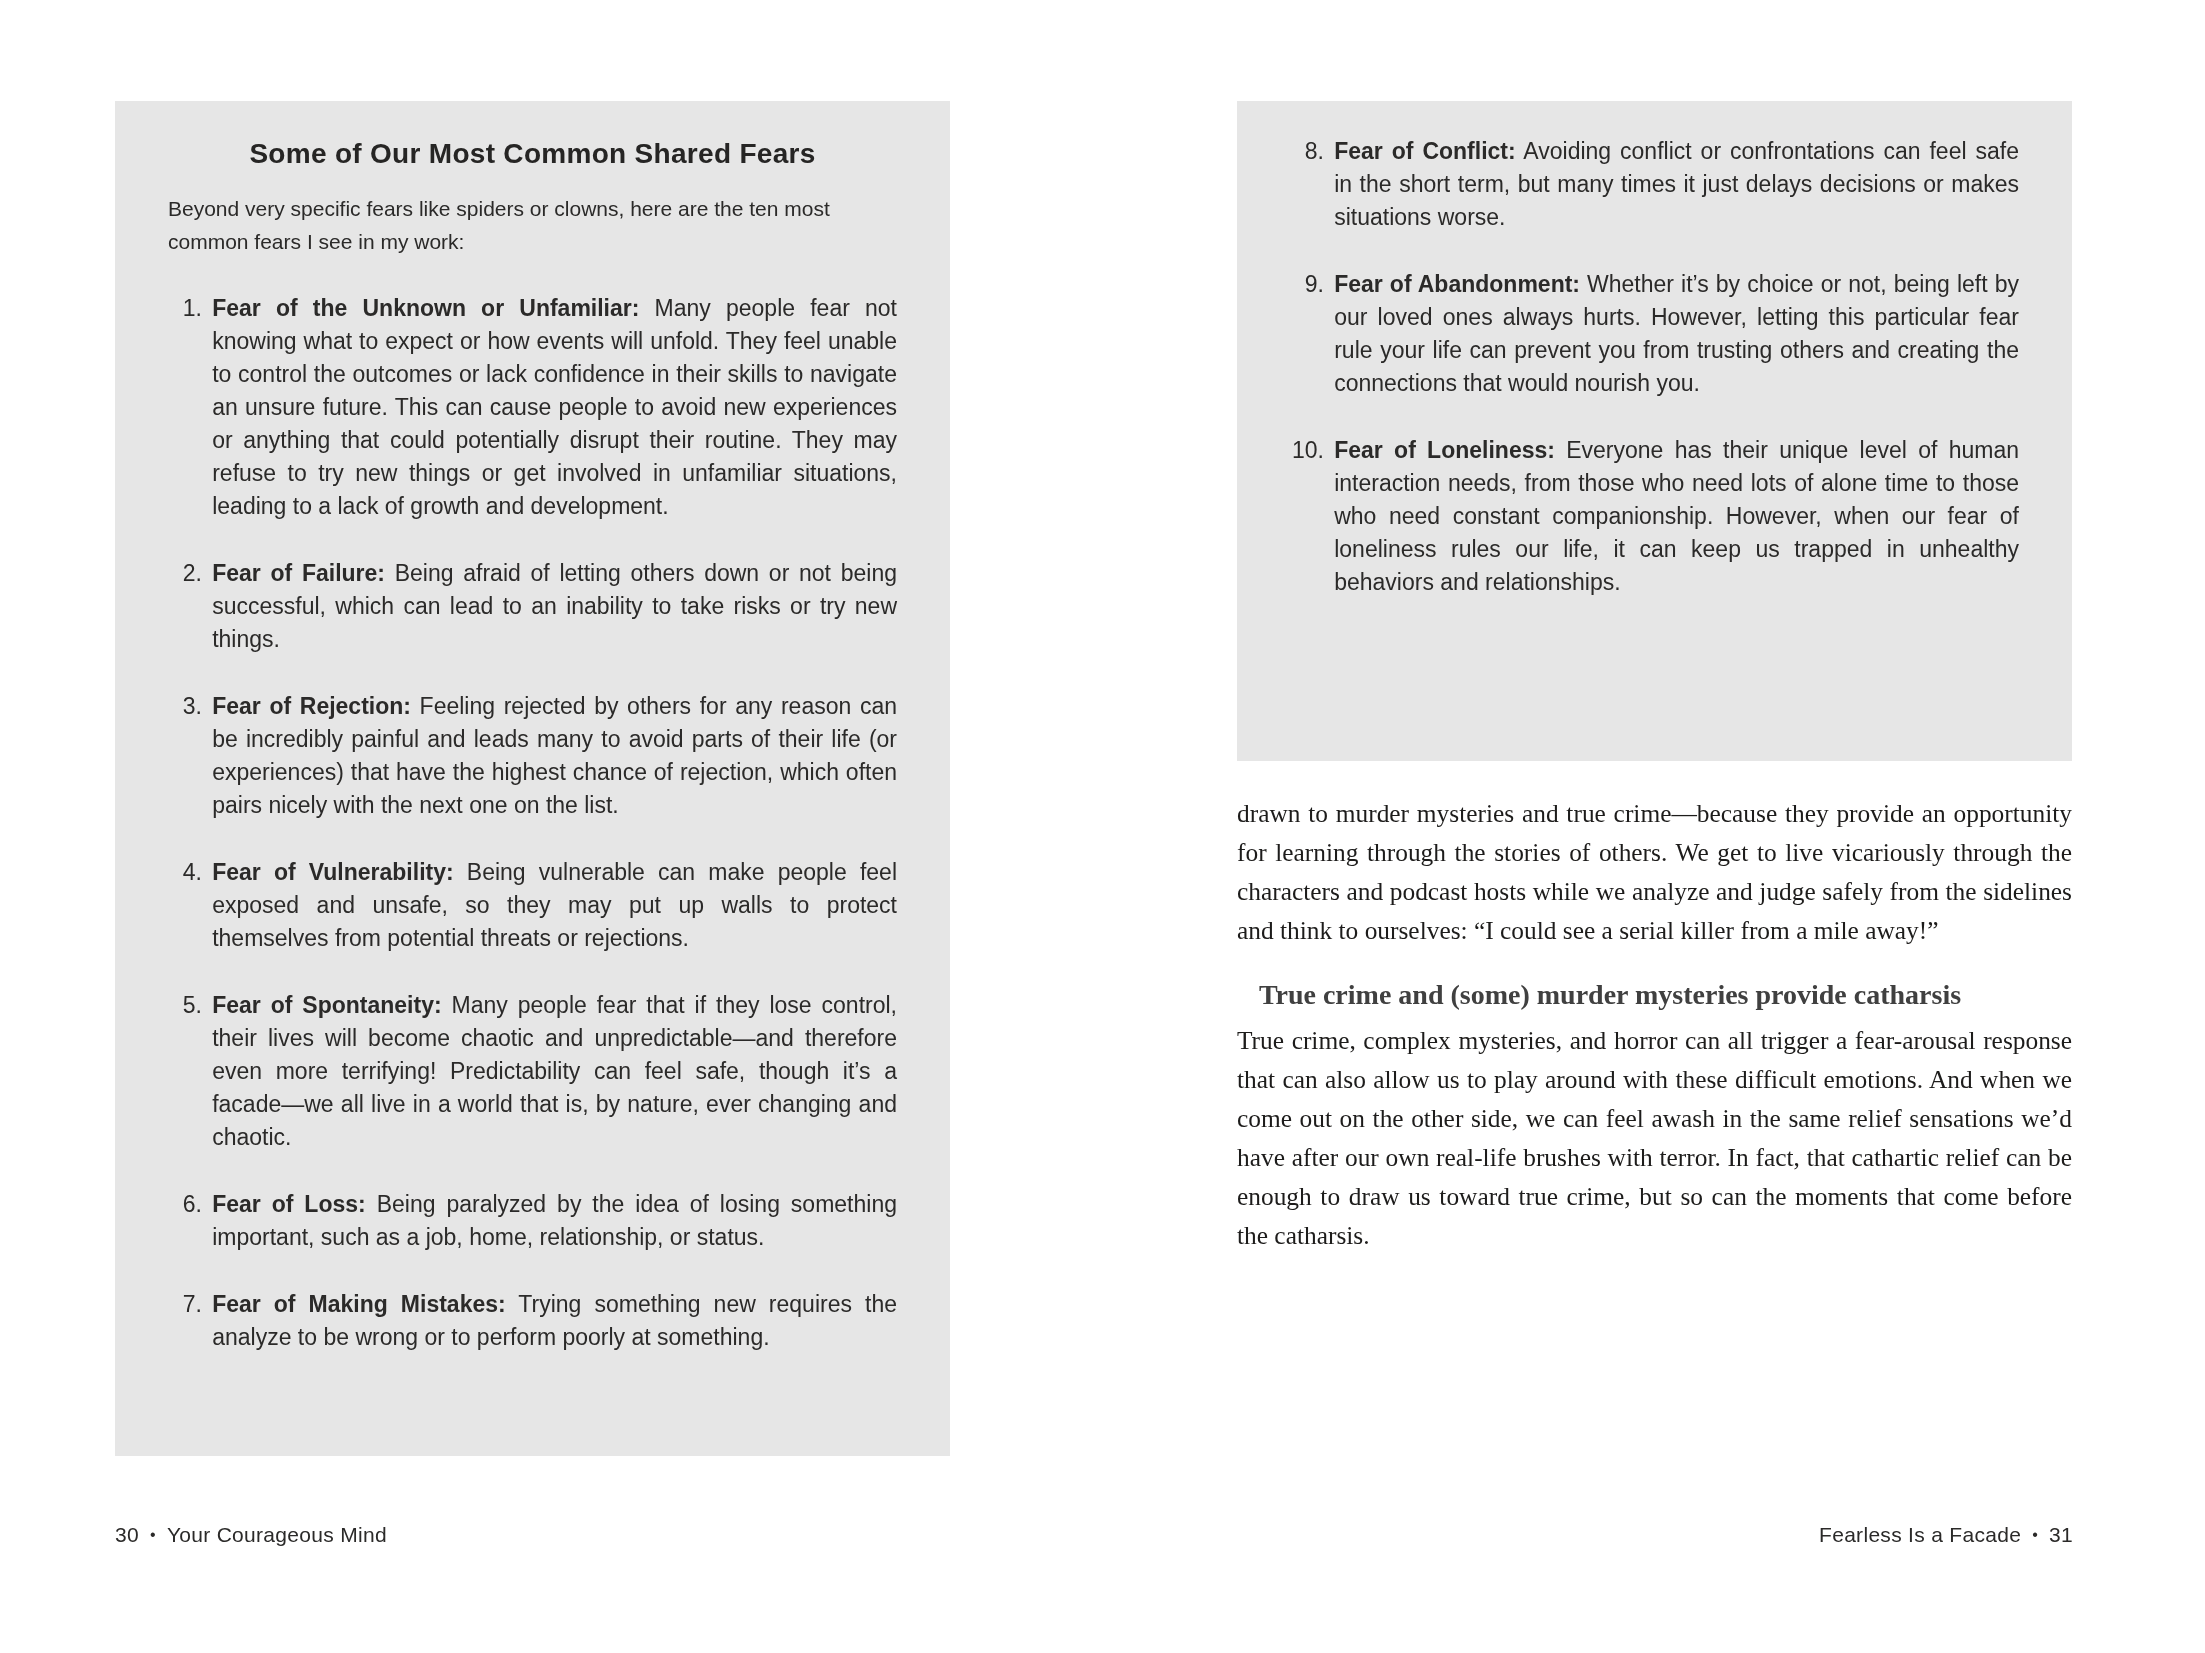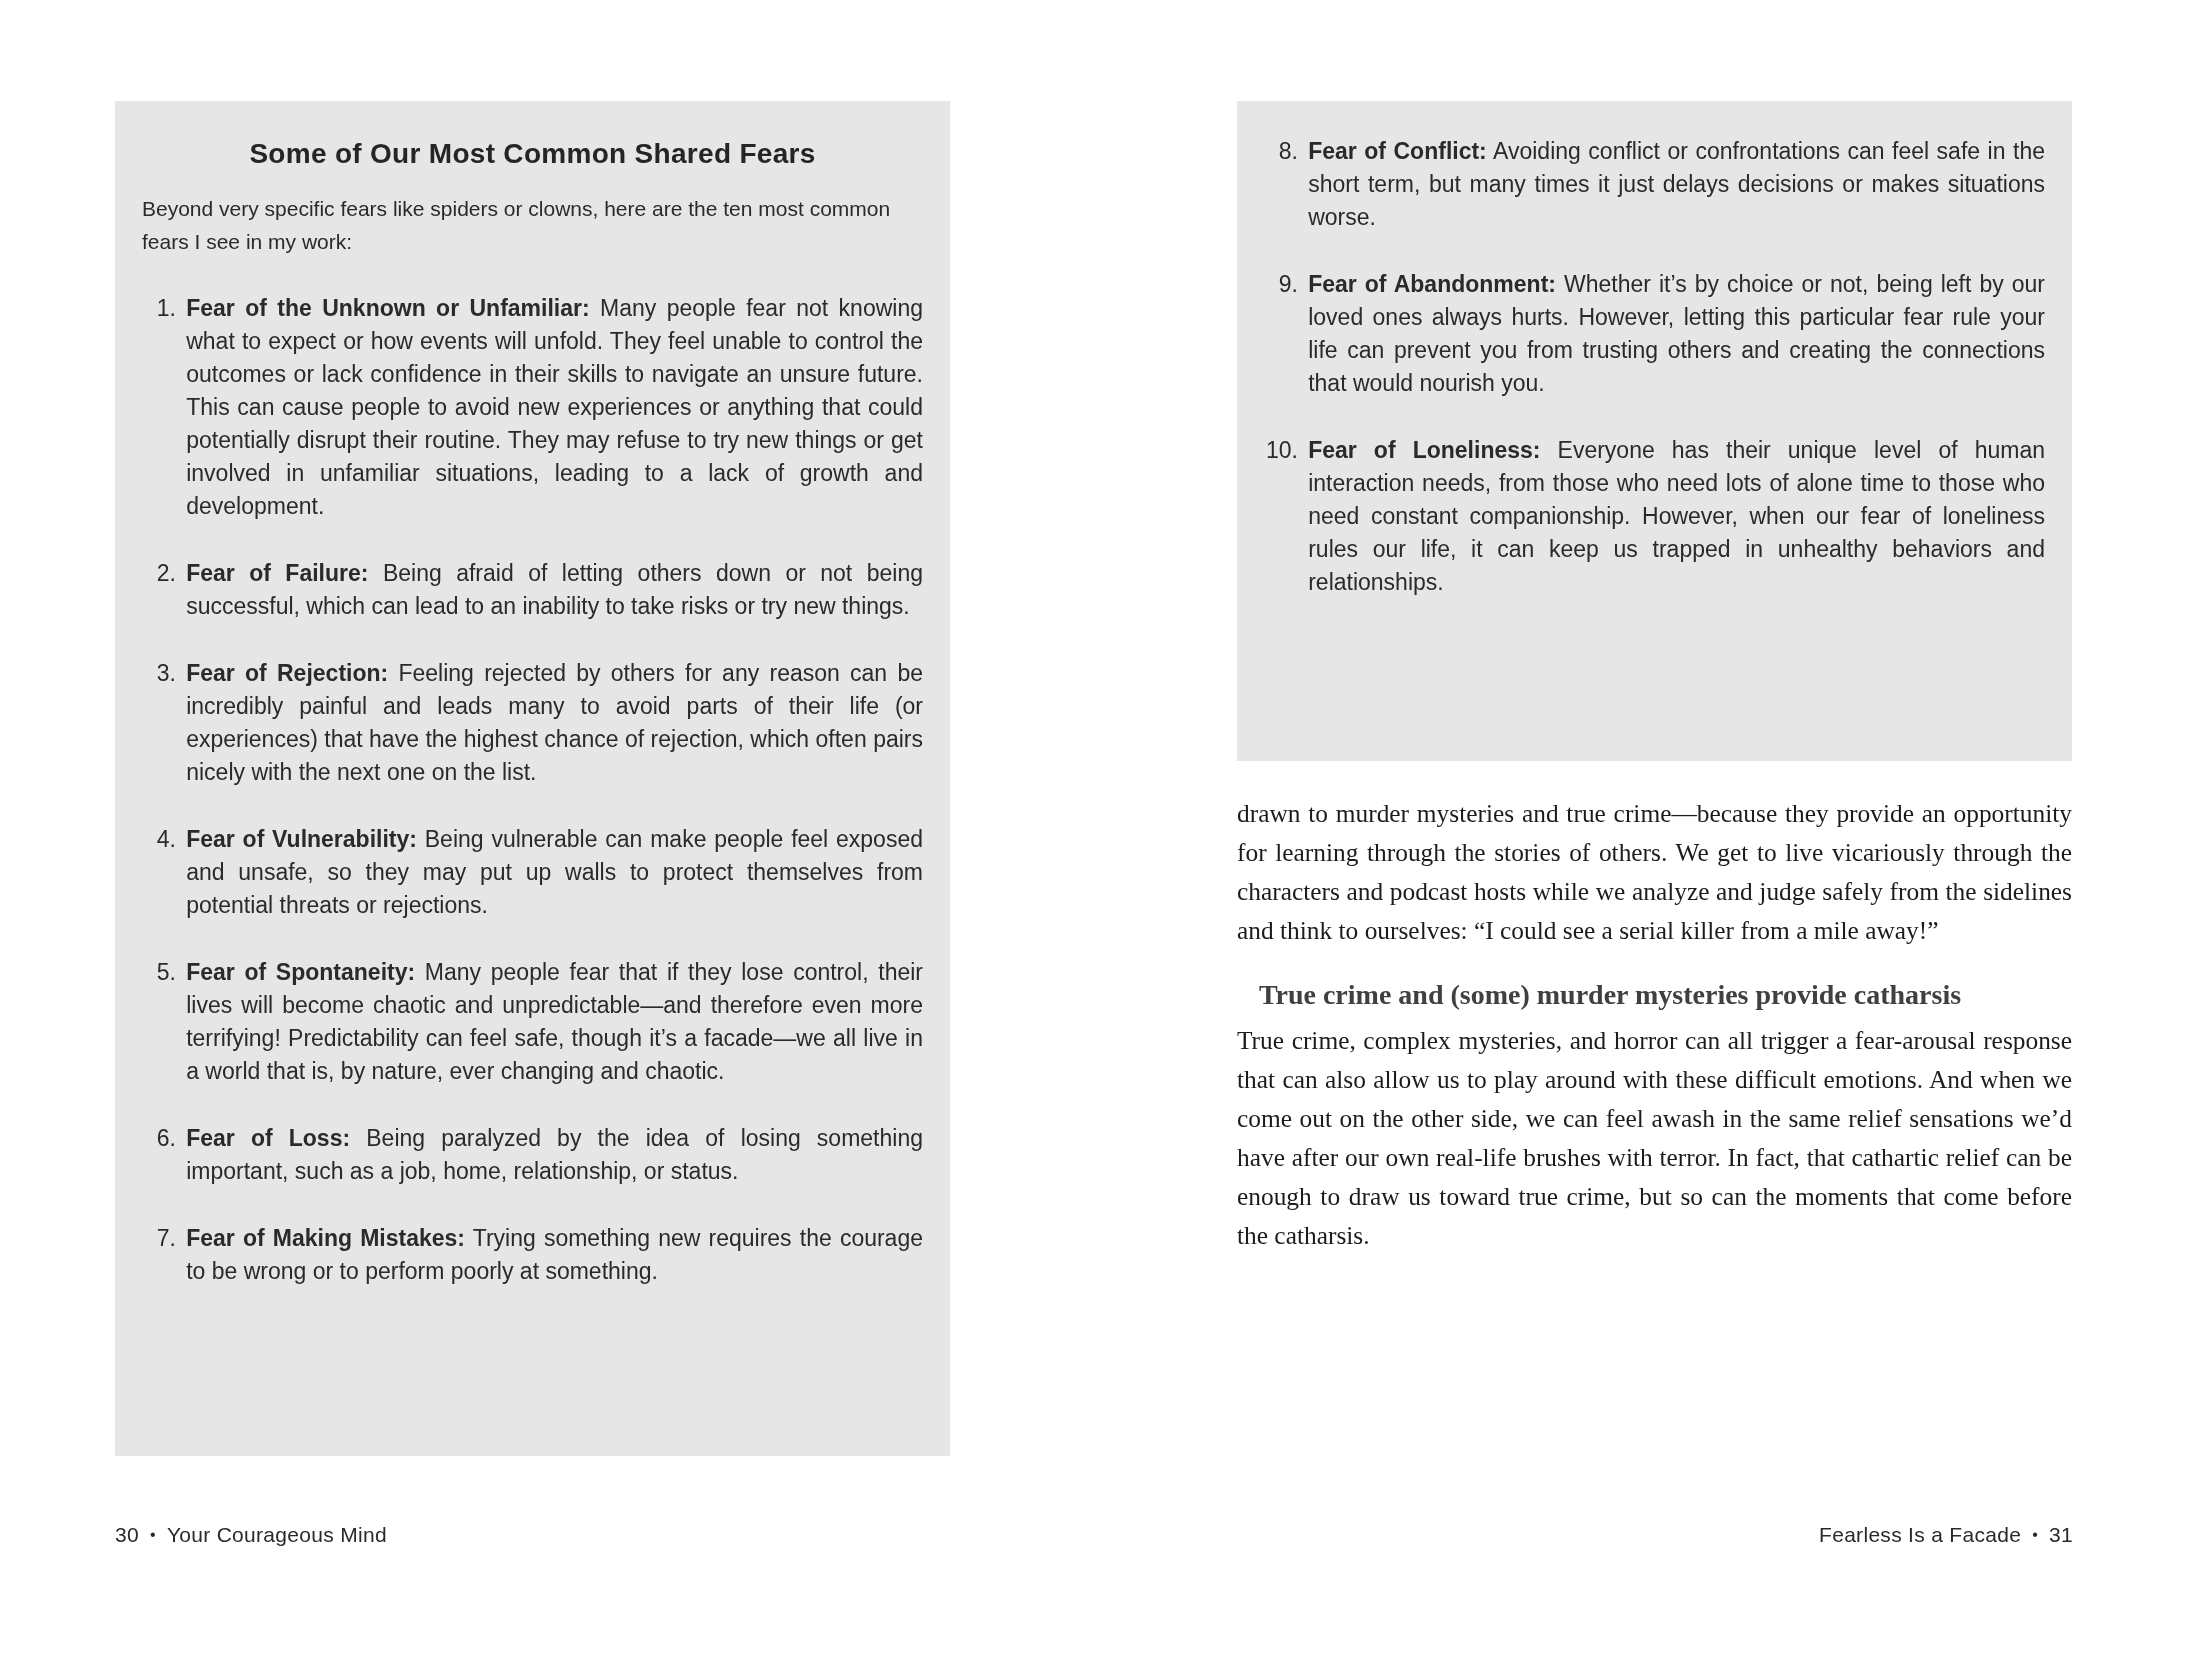--- a/index.html
+++ b/index.html
@@ -23,21 +23,21 @@
     height: 1654px;
   }
   #page-left  { left: 0; }
   #page-right { left: 1103px; }
 
   
   .graybox {
     position: absolute;
     background: #e6e6e6;
     box-sizing: border-box;
-    padding: 0 27px;
+    padding: 0 53px;
   }
   #box-left  { left: 115px; top: 101px; width: 835px; height: 1355px; }
   #box-right { left: 134px; top: 101px; width: 835px; height: 660px; }
 
   .box-title {
     margin: 37px 0 0 0;
     text-align: center;
     font-size: 28px;
     font-weight: bold;
     letter-spacing: 0.3px;
@@ -145,21 +145,21 @@
           <div class="fear-item">
             <span class="num">5.</span>
             <span class="item-body"><span class="term">Fear of Spontaneity:</span><span> Many people fear that if they lose control, their lives will become chaotic and unpredictable—and therefore even more terrifying! Predictability can feel safe, though it’s a facade—we all live in a world that is, by nature, ever changing and chaotic.</span></span>
           </div>
           <div class="fear-item">
             <span class="num">6.</span>
             <span class="item-body"><span class="term">Fear of Loss:</span><span> Being paralyzed by the idea of losing something important, such as a job, home, relationship, or status.</span></span>
           </div>
           <div class="fear-item">
             <span class="num">7.</span>
-            <span class="item-body"><span class="term">Fear of Making Mistakes:</span><span> Trying something new requires the courage to be wrong or to perform poorly at something.</span></span>
+            <span class="item-body"><span class="term">Fear of Making Mistakes:</span><span> Trying something new requires the analyze to be wrong or to perform poorly at something.</span></span>
           </div>
         </div>
     </section>
 
     <div class="footer" id="footer-left">
       <span class="pgnum">30</span><span class="sep">•</span><span>Your Courageous Mind</span>
     </div>
   </div>
 
   <div class="page" id="page-right">

